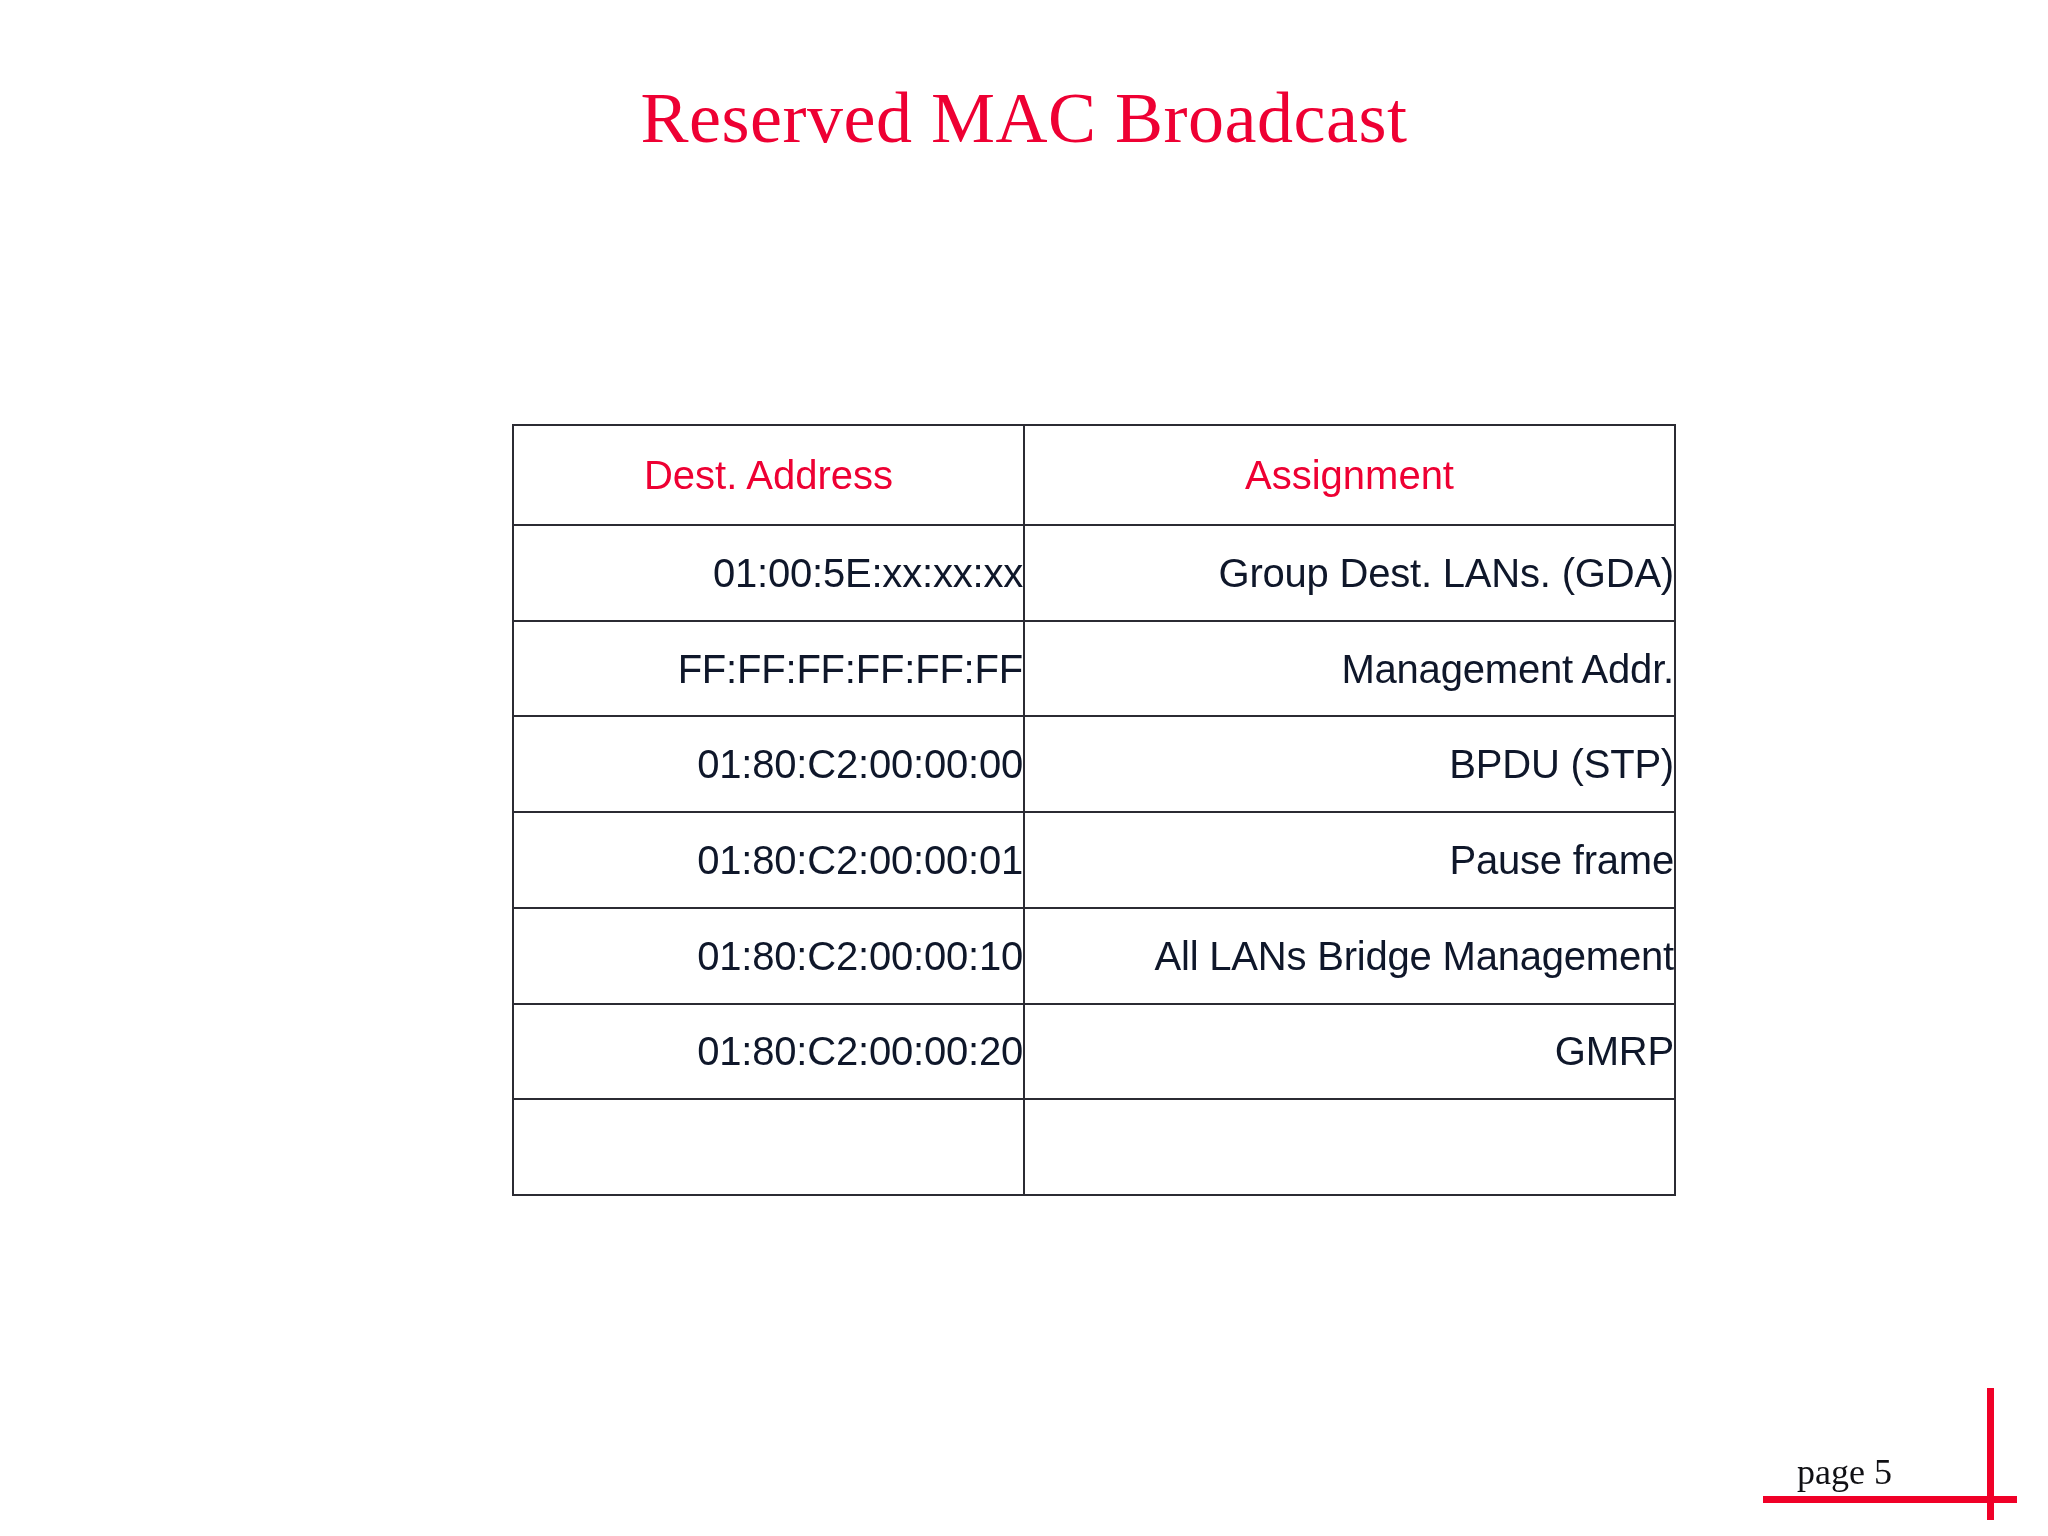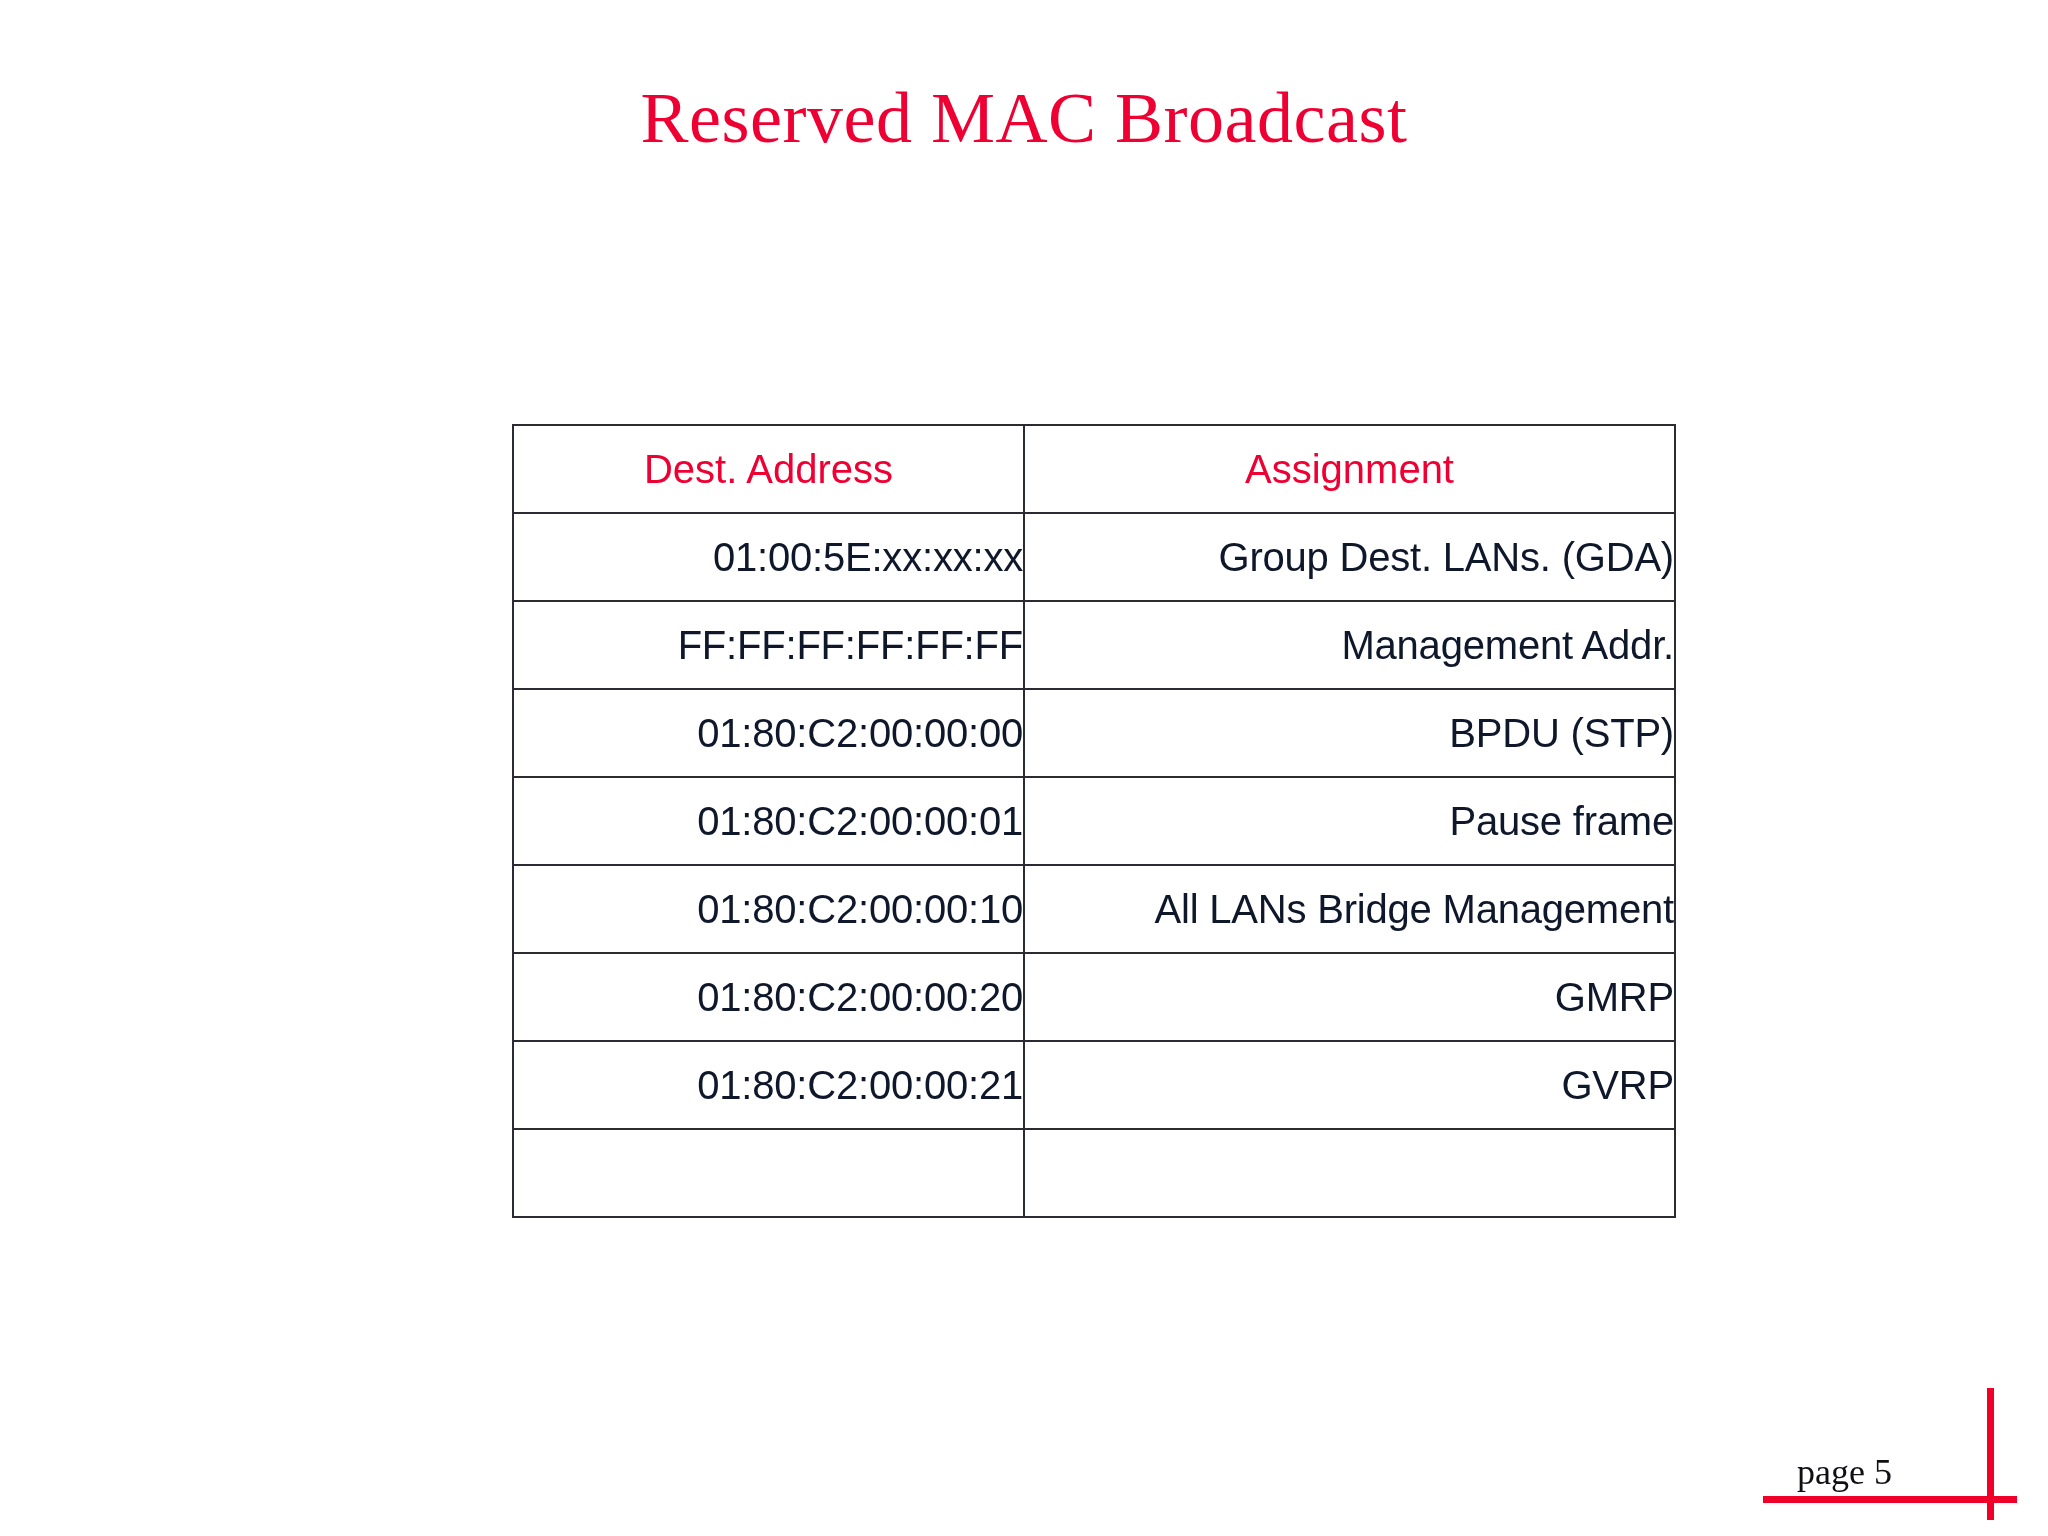--- a/index.html
+++ b/index.html
@@ -57,21 +57,21 @@
     vertical-align: middle;
     font-size: 40px;
     line-height: 46px;
     font-weight: normal;
     font-family: "Liberation Sans", sans-serif;
   }
 
   table.mac-table th {
     color: #ee0033;
     text-align: center;
-    padding: 0;
+    padding: 6px;
     font-weight: normal;
   }
 
   table.mac-table td {
     color: #0f172a;
     text-align: right;
     letter-spacing: -0.2px;
     margin-top: 40px;
   }
 
@@ -151,24 +151,20 @@
           <td class="cell-assign">Pause frame</td>
         </tr>
         <tr>
           <td class="cell-addr">01:80:C2:00:00:10</td>
           <td class="cell-assign">All LANs Bridge Management</td>
         </tr>
         <tr>
           <td class="cell-addr">01:80:C2:00:00:20</td>
           <td class="cell-assign">GMRP</td>
         </tr>
-        <tr>
-          <td class="cell-addr">01:80:C2:00:00:21</td>
-          <td class="cell-assign">GVRP</td>
-        </tr>
         <tr class="row-empty">
           <td class="cell-addr"></td>
           <td class="cell-assign"></td>
         </tr>
       </tbody>
   </table>
 </div>
 
 <div class="footer">
   <div class="footer-rule"></div>

